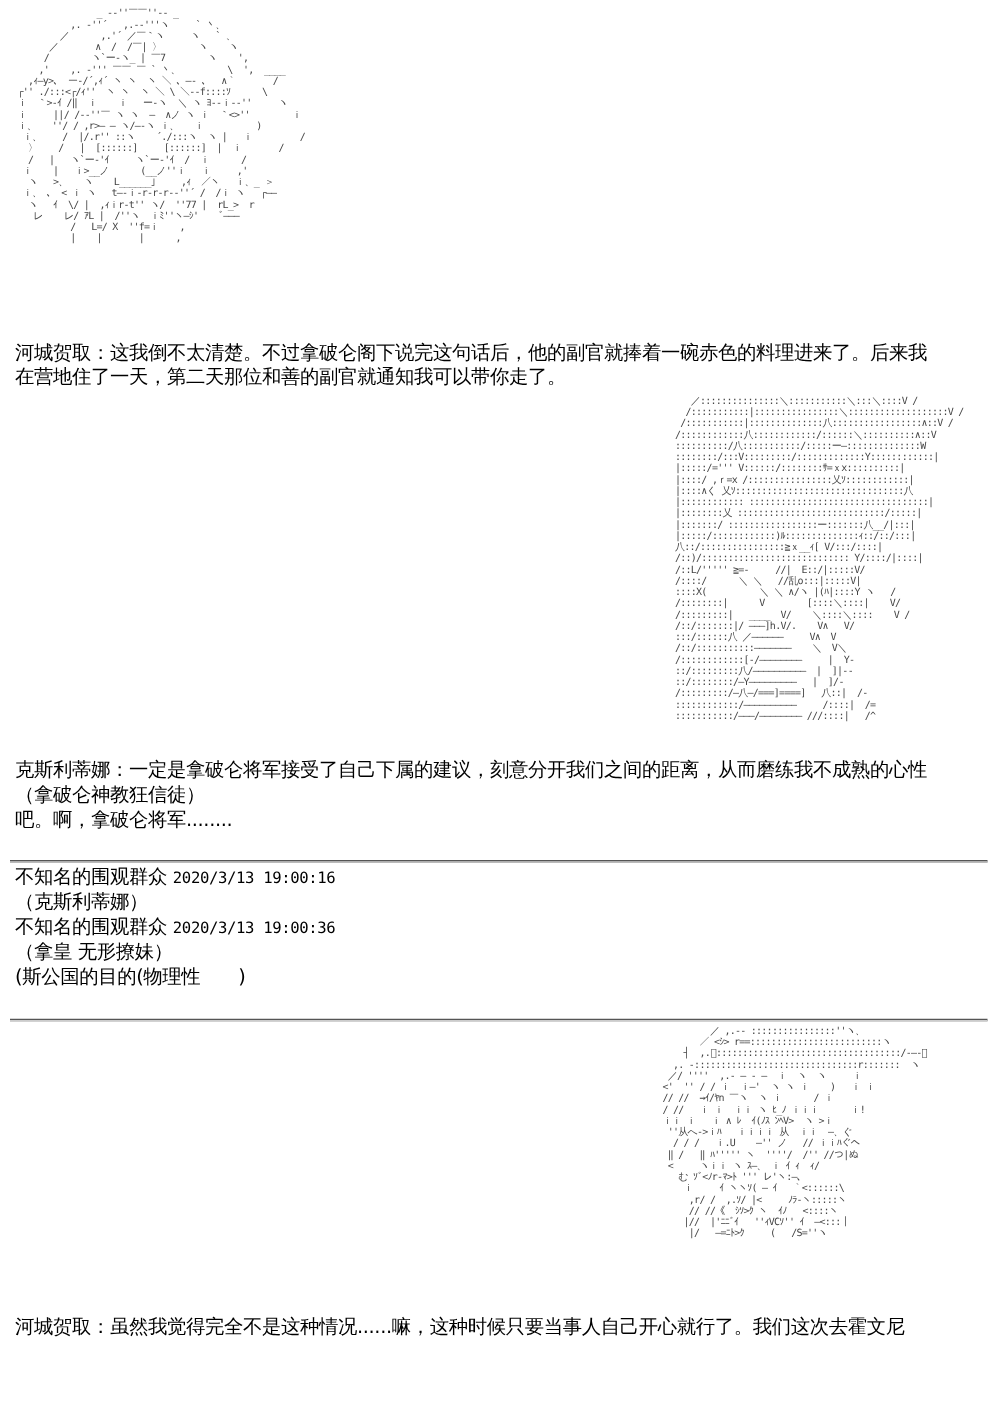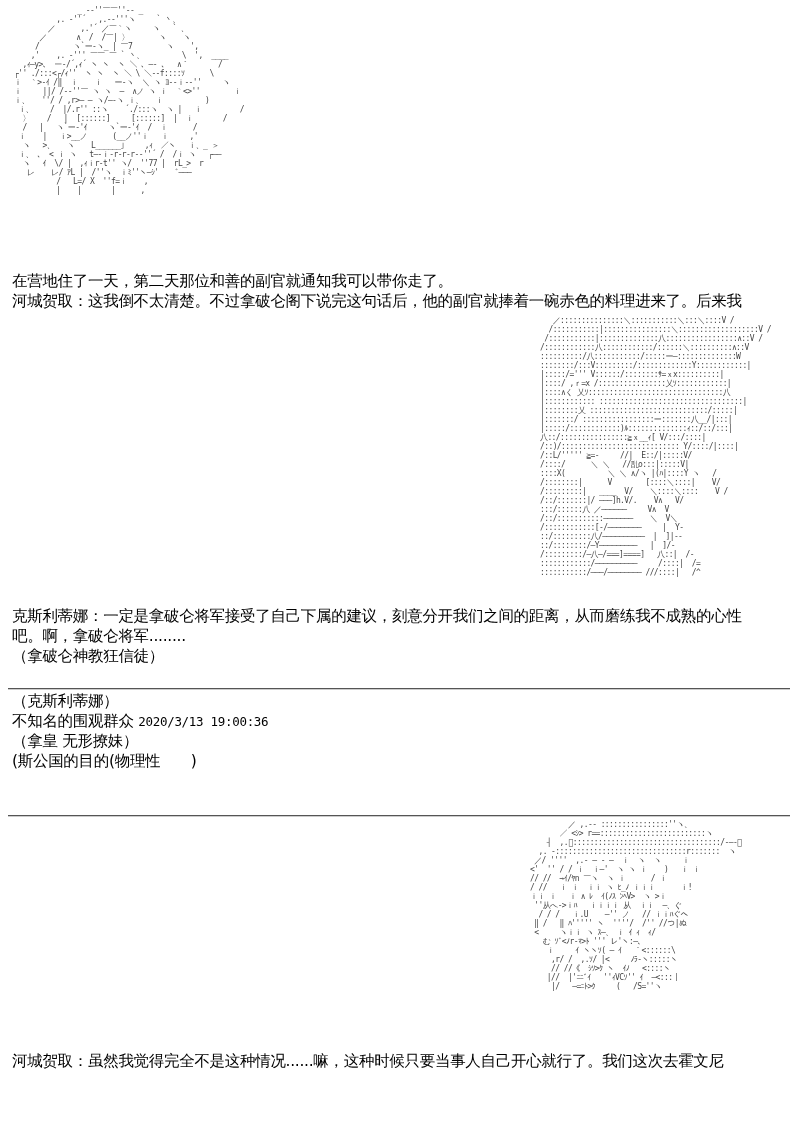--- a/index.html
+++ b/index.html
@@ -34,22 +34,22 @@
   /   |   ヽ`ー-'ｲ     ヽ`ー-'ｲ  /  ｉ      /
  ｉ    |   ｉ&gt;__ノ      (__ノ''ｉ   ｉ     ,'
   ヽ   &gt;、   ヽ    L______」    ,ｨ  ／ヽ   ｉ、_ ＞
  ｉ、 ､  &lt; ｉ ヽ   t―-ｉ-r-r-r--''´ /  /ｉ ヽ   ┌――
   ヽ   ｲ  \/ |  ,ｨｉr-t'' ヽ/  ''77 |  rL_&gt;  r
    レ    レ/ ｱL |  /''ヽ  ｉﾐ''ヽ―ｼ'    ﾞ―――
           /   L=/ X  ''f=ｉ    ,
           |    |       |      ,</pre>
 
 <div class="txt" style="top:272px;">
+  <span class="comment-line">河城贺取：这我倒不太清楚。不过拿破仑阁下说完这句话后，他的副官就捧着一碗赤色的料理进来了。后来我</span>
   <span class="comment-line" style="margin-top:-1px;">在营地住了一天，第二天那位和善的副官就通知我可以带你走了。</span>
-  <span class="comment-line">河城贺取：这我倒不太清楚。不过拿破仑阁下说完这句话后，他的副官就捧着一碗赤色的料理进来了。后来我</span>
 </div>
 
 <pre class="art" style="left:540px; top:316px;">   ／:::::::::::::::＼:::::::::::＼:::＼::::V /
   /:::::::::::|::::::::::::::::＼:::::::::::::::::::V /
  /:::::::::::|::::::::::::::八:::::::::::::::::∧::V /
 /::::::::::::八::::::::::::/::::::＼::::::::::∧::V
 ::::::::::/八:::::::::::/:::::ー―::::::::::::::W
 ::::::::/:::V:::::::::/:::::::::::::Y::::::::::::|
 |:::::/=''' V::::::/::::::::ｻ=ｘx::::::::::|
 |::::/ ,ｒ=x /::::::::::::::::乂ｿ::::::::::::|
@@ -70,28 +70,32 @@
 /::/:::::::::::―――――――    ＼  V＼
 /::::::::::::[-/――――――――     |  Y-
 ::/:::::::::八/――――――――――  |  ]|--
 ::/::::::::/―Y―――――――――   |  ]/-
 /:::::::::/―八―/===]====]   八::|  /-
 ::::::::::::/――――――――――     /::::|  /=
 :::::::::::/―――/―――――――― ///::::|   /^</pre>
 
 <div class="txt" style="top:606px;">
   <span class="comment-line">克斯利蒂娜：一定是拿破仑将军接受了自己下属的建议，刻意分开我们之间的距离，从而磨练我不成熟的心性</span>
+  <span class="comment-line">（拿破仑神教狂信徒）</span>
   <span class="comment-line">吧。啊，拿破仑将军........</span>
-  <span class="comment-line">（拿破仑神教狂信徒）</span>
 </div>
 
 <div class="divider" style="top:688px;"></div>
 
 <div class="txt" style="top:691px;">
   <div>
+    <span class="comment-line">
+      <span>不知名的围观群众</span>
+      <span class="mono">2020/3/13 19:00:16</span>
+    </span>
     <span class="comment-line">（克斯利蒂娜）</span>
   </div>
   <div>
     <span class="comment-line">
       <span>不知名的围观群众</span>
       <span class="mono">2020/3/13 19:00:36</span>
     </span>
     <span class="comment-line">（拿皇 无形撩妹）</span>
   </div>
   <div>

